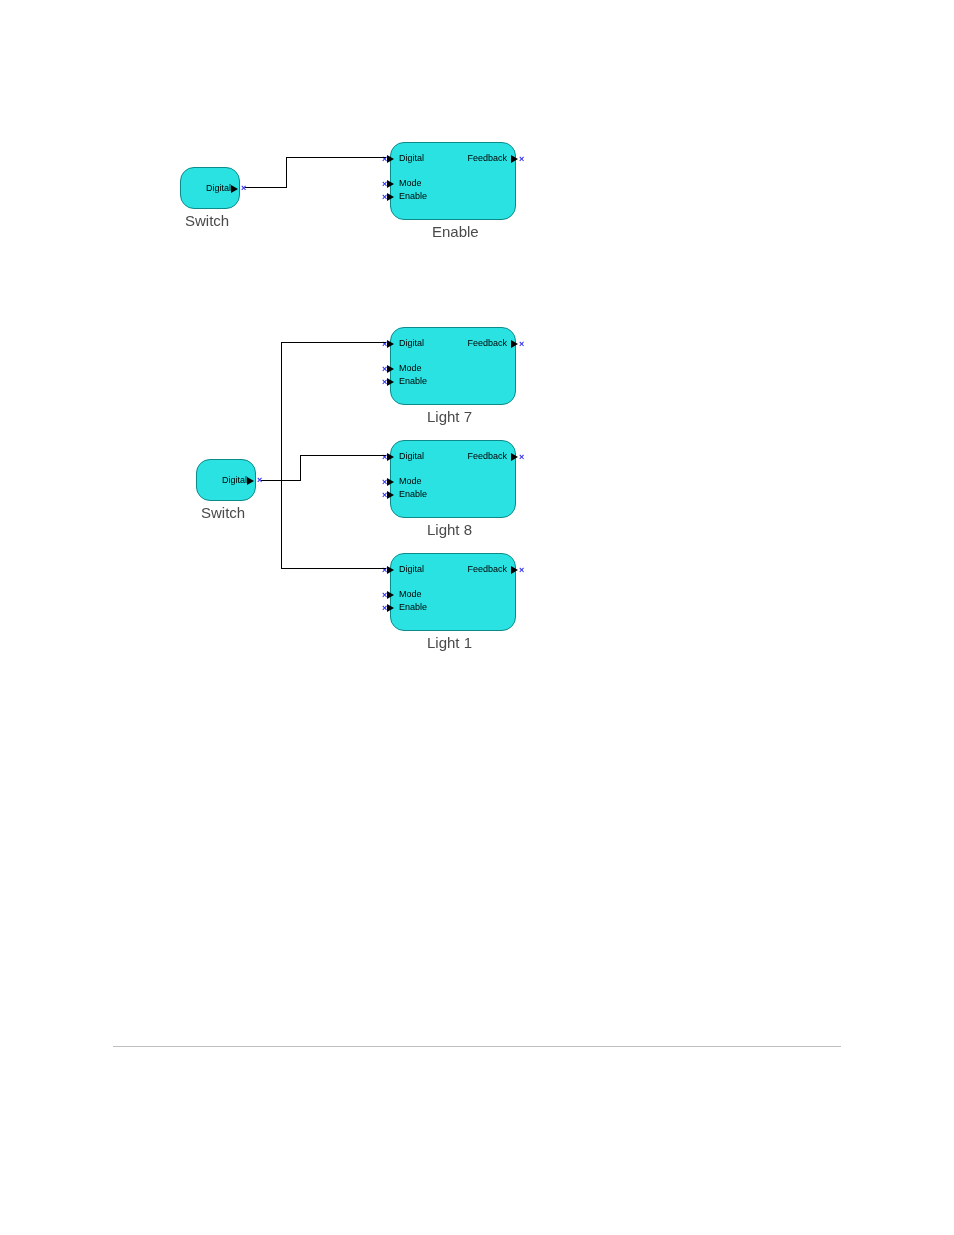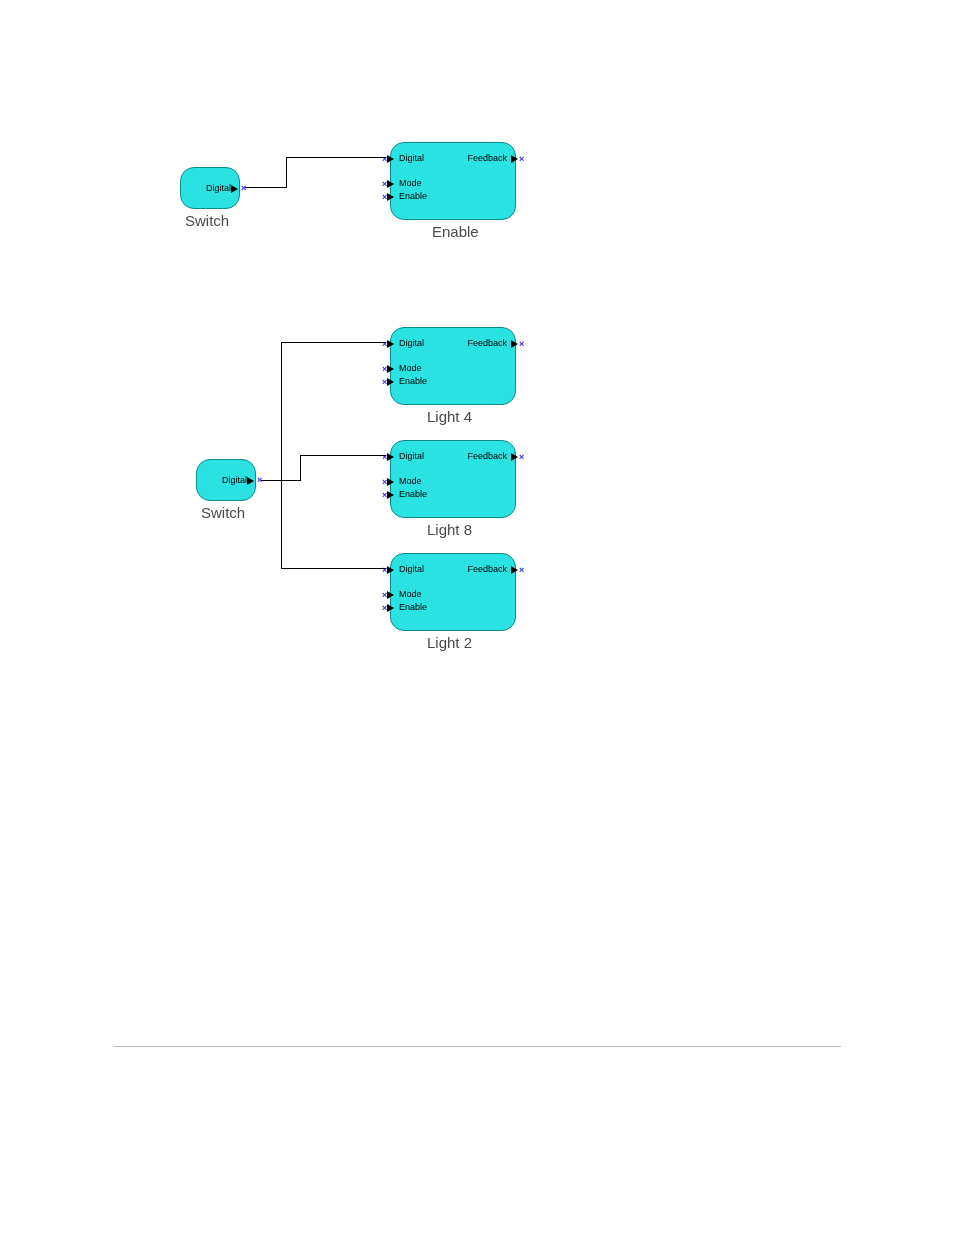--- a/index.html
+++ b/index.html
@@ -116,21 +116,21 @@
     <span class="port-text" style="left:8px; top:35px;">Mode</span>
 
     <div class="port-tri" style="left:-4px; top:50px;"></div>
     <span class="port-x" style="left:-9px; top:50px;">×</span>
     <span class="port-text" style="left:8px; top:48px;">Enable</span>
 
     <span class="port-text" style="right:8px; top:10px;">Feedback</span>
     <div class="port-tri" style="left:120px; top:12px;"></div>
     <span class="port-x" style="left:128px; top:12px;">×</span>
   </div>
-  <div class="node-label" style="left:427px; top:408px;">Light 4</div>
+  <div class="node-label" style="left:427px; top:408px;">Light 7</div>
 
   <div class="node" style="left:390px; top:440px; width:126px; height:78px;">
     <div class="port-tri" style="left:-4px; top:12px;"></div>
     <span class="port-x" style="left:-9px; top:12px;">×</span>
     <span class="port-text" style="left:8px; top:10px;">Digital</span>
 
     <div class="port-tri" style="left:-4px; top:37px;"></div>
     <span class="port-x" style="left:-9px; top:37px;">×</span>
     <span class="port-text" style="left:8px; top:35px;">Mode</span>
 
@@ -154,21 +154,21 @@
     <span class="port-text" style="left:8px; top:35px;">Mode</span>
 
     <div class="port-tri" style="left:-4px; top:50px;"></div>
     <span class="port-x" style="left:-9px; top:50px;">×</span>
     <span class="port-text" style="left:8px; top:48px;">Enable</span>
 
     <span class="port-text" style="right:8px; top:10px;">Feedback</span>
     <div class="port-tri" style="left:120px; top:12px;"></div>
     <span class="port-x" style="left:128px; top:12px;">×</span>
   </div>
-  <div class="node-label" style="left:427px; top:634px;">Light 2</div>
+  <div class="node-label" style="left:427px; top:634px;">Light 1</div>
 
   <div class="wire" style="left:261px; top:480px; width:20px; height:1px;"></div>
 
   <div class="wire" style="left:281px; top:342px; width:1px; height:227px;"></div>
 
   <div class="wire" style="left:281px; top:342px; width:105px; height:1px;"></div>
 
   <div class="wire" style="left:300px; top:455px; width:86px; height:1px;"></div>
 
   <div class="wire" style="left:300px; top:455px; width:1px; height:26px;"></div>

